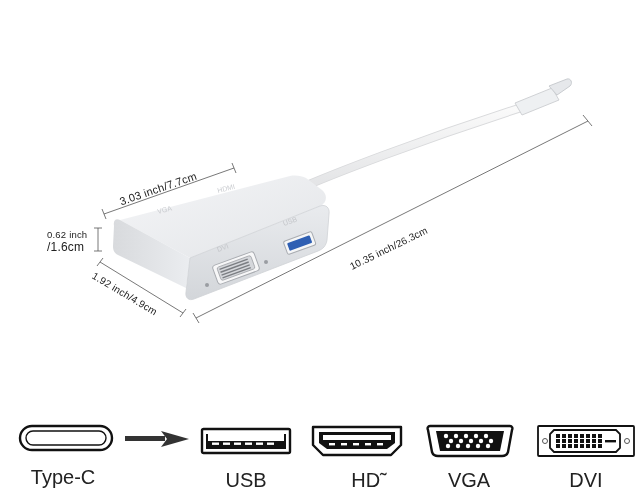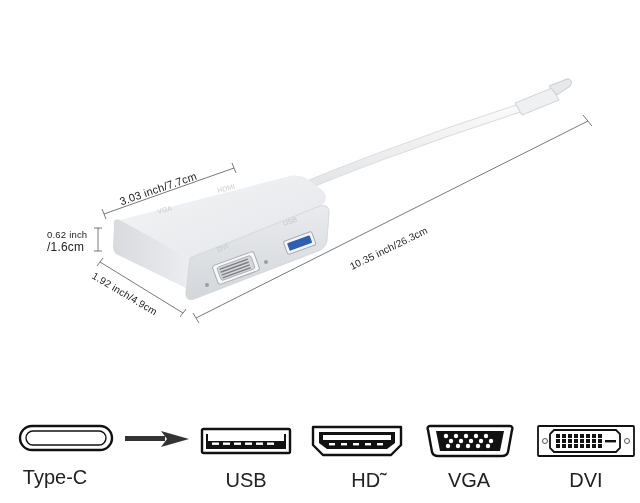--- a/index.html
+++ b/index.html
@@ -102,21 +102,21 @@
   <div class="dim-label" style="left:47px;top:240px;font-size:12px;">/1.6cm</div>
   <div class="dim-label" style="left:96px;top:270px;font-size:10px;transform:rotate(31deg);">1.92 inch/4.9cm</div>
   <div class="dim-label" style="left:348px;top:262px;font-size:10px;transform:rotate(-26deg);">10.35 inch/26.3cm</div>
 
   <div>
 
     <svg class="icon" width="96" height="28" viewBox="0 0 96 28" style="left:18px;top:424px;">
       <rect x="2" y="2" width="92" height="24" rx="12" fill="#fff" stroke="#111" stroke-width="2.4"></rect>
       <rect x="8" y="7" width="80" height="14" rx="7" fill="#fff" stroke="#111" stroke-width="1.4"></rect>
     </svg>
-    <div class="port-label" style="left:0;top:466px;">Type-C</div>
+    <div class="port-label" style="left:8px;top:466px;">Type-C</div>
 
     <svg class="icon" width="66" height="16" viewBox="0 0 66 16" style="left:125px;top:431px;">
       <rect x="0" y="5" width="40" height="5" fill="#333"></rect>
       <polygon points="36,0 64,8 36,16 42,8" fill="#333"></polygon>
     </svg>
 
     <svg class="icon" width="92" height="28" viewBox="0 0 92 28" style="left:200px;top:427px;">
       <rect x="2" y="2" width="88" height="24" rx="1.5" fill="#fff" stroke="#111" stroke-width="2.4"></rect>
       <path d="M7,7 L7,21 L85,21 L85,7" fill="none" stroke="#111" stroke-width="2"></path>
       <rect x="7" y="14" width="78" height="7" fill="#111"></rect>

